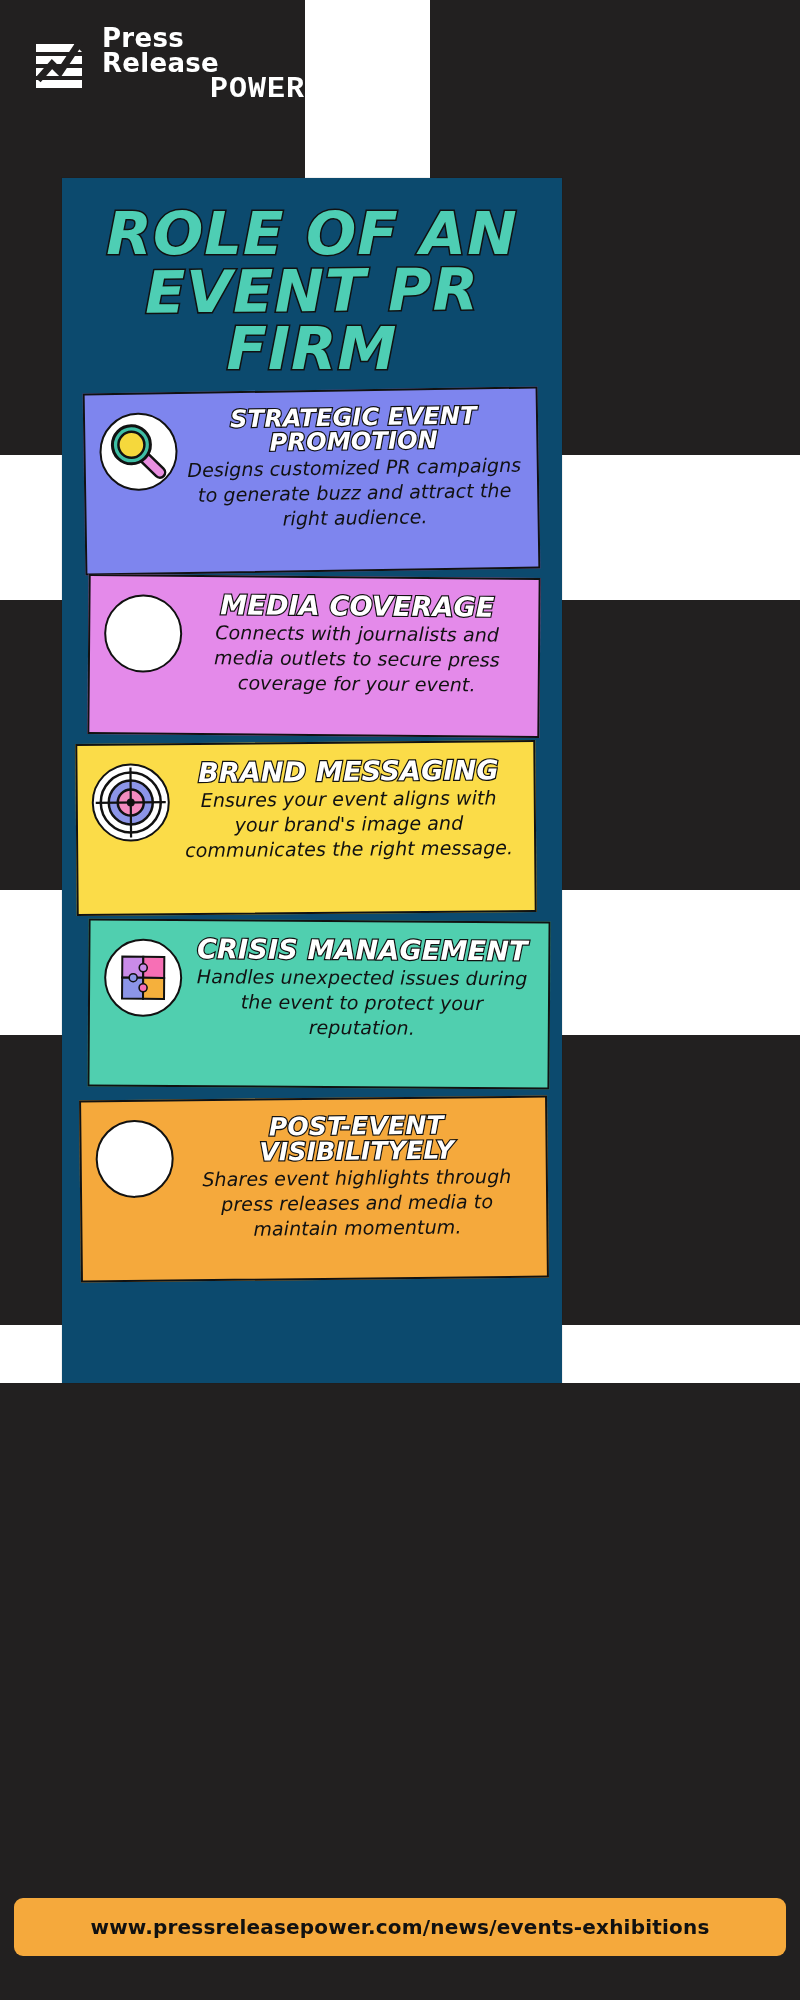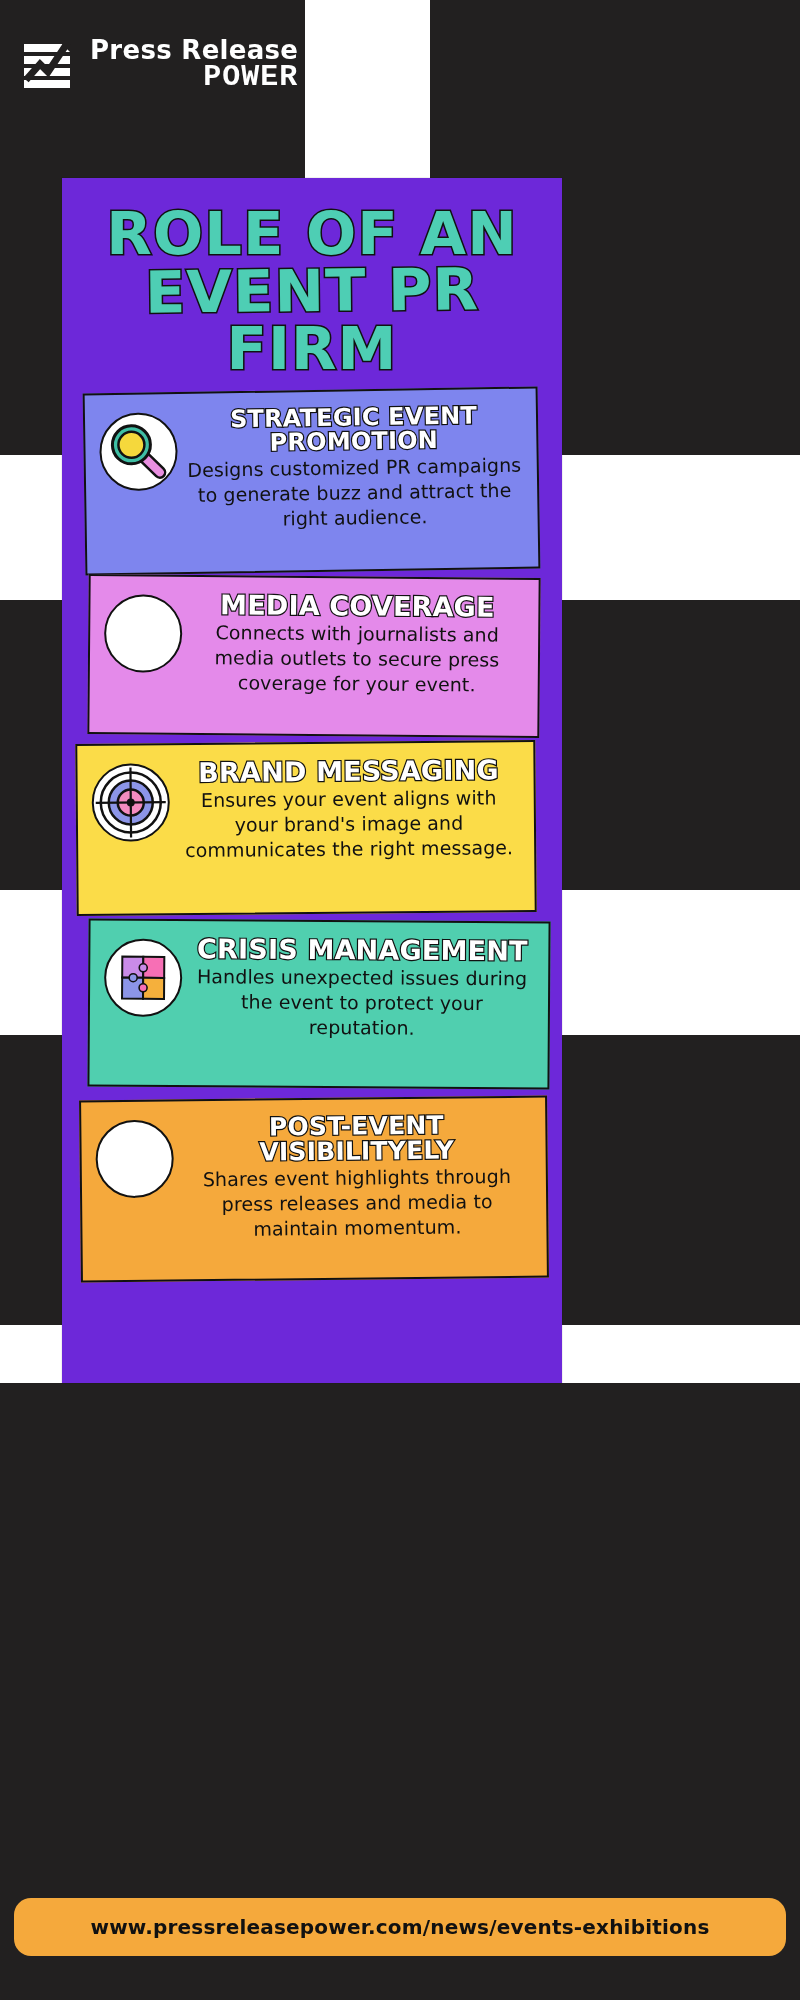--- a/index.html
+++ b/index.html
@@ -12,38 +12,39 @@
   }
 
   
   #bg { position:absolute; inset:0; z-index:0; }
   .chk { position:absolute; background:#222020; }
 
   
   #logo-bar {
     position:absolute; left:0; top:0; width:305px; height:130px;
     z-index:3; display:flex; align-items:center; gap:10px;
-    padding-left:22px;
+    padding-left:34px;
   }
   #logo-mark { width:58px; height:58px; position:relative; flex:none; }
   #logo-words { display:flex; flex-direction:column; line-height:0.95; }
   #logo-line1 {
     color:#fff; font-size:26px; font-weight:600; letter-spacing:.3px;
     font-family:"DejaVu Sans", sans-serif;
   }
   #logo-line2 {
     color:#fff; font-size:30px; font-weight:700; letter-spacing:1px;
     text-align:right; font-family:Liberation Mono, monospace;
   }
 
   
   #sheet {
     position:absolute; left:62px; top:178px; width:500px; height:1205px;
-    background:#6d28d9; z-index:4;
+    background:#0c4a6e; z-index:4;
     box-shadow:0 0 0 1px rgba(0,0,0,.06);
+    font-style:italic;
   }
 
   
   #title {
     padding:28px 18px 6px;
     text-align:center;
     font-family:"DejaVu Sans", sans-serif;
     font-weight:700;
     font-size:58px;
     line-height:.99;
@@ -103,21 +104,21 @@
   #card-4 { left:18px;  top:708px;width:468px; height:182px; background:#F5A93C; transform:rotate(-.6deg); }
 
   #card-1 .card-title, #card-2 .card-title, #card-3 .card-title { font-size:27px; }
   #card-0 .card-title { font-size:24px; }
   #card-4 .card-title { font-size:25px; }
   #card-3 .card-desc, #card-4 .card-desc { font-size:19px; }
 
   
   #url-bar {
     position:absolute; left:14px; bottom:44px; width:772px; height:58px;
-    background:#F5A93C; border-radius:17px; z-index:5;
+    background:#F5A93C; border-radius:9px; z-index:5;
     display:flex; align-items:center; justify-content:center;
   }
   #url-text {
     font-family:"DejaVu Sans", sans-serif;
     font-weight:700; font-size:20px; color:#111; letter-spacing:.2px;
   }
 </style>
 </head>
 <body>
 

